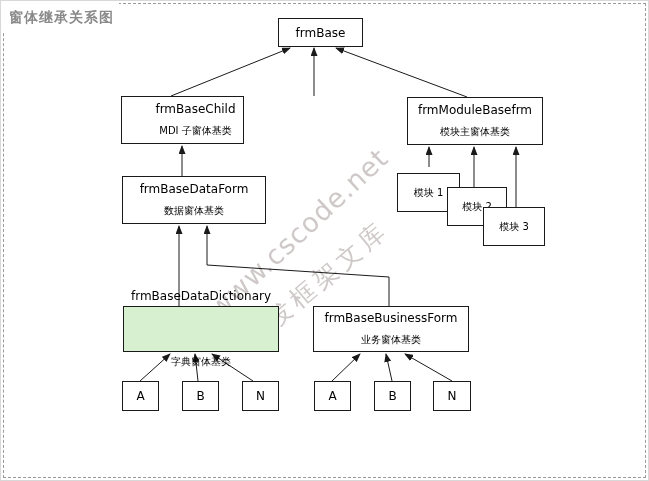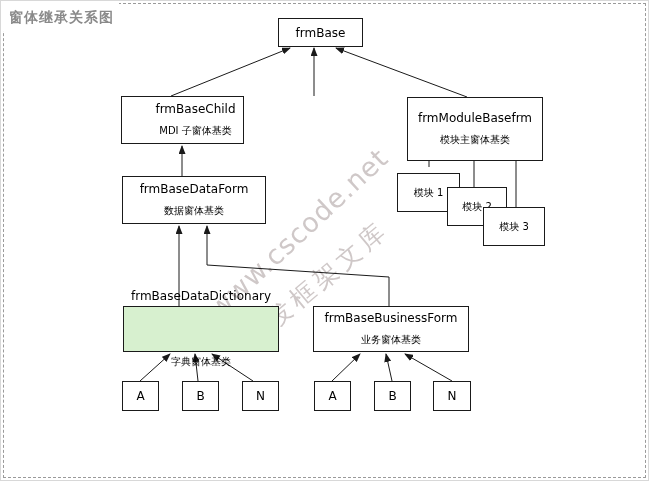--- a/index.html
+++ b/index.html
@@ -15,21 +15,21 @@
         display:flex;flex-direction:column;align-items:center;justify-content:center;
         text-align:center;color:#000;line-height:21px;}
   .node .en{font-size:12px;}
   .node .zh{font-size:10px;}
   .node.single{line-height:normal;text-align:right;}
   .leaf{font-size:12px;}
   
   .n-base{left:277px;top:17px;width:85px;height:29px;}
   .n-child{left:120px;top:95px;width:123px;height:48px;padding-left:26px;}
   .n-dialog{left:264px;top:95px;width:114px;height:48px;}
-  .n-module{left:406px;top:96px;width:136px;height:64px;text-align:right;}
+  .n-module{left:406px;top:96px;width:136px;height:48px;text-align:right;}
   .n-dataform{left:121px;top:175px;width:144px;height:48px;}
   .n-m1{left:396px;top:172px;width:63px;height:39px;}
   .n-m2{left:446px;top:186px;width:60px;height:39px;}
   .n-m3{left:482px;top:206px;width:62px;height:39px;}
   .n-dict{left:122px;top:305px;width:156px;height:46px;}
   .n-biz{left:312px;top:305px;width:156px;height:46px;}
   .n-a1{left:121px;top:380px;width:37px;height:30px;}
   .n-b1{left:181px;top:380px;width:37px;height:30px;}
   .n-n1{left:241px;top:380px;width:37px;height:30px;}
   .n-a2{left:313px;top:380px;width:37px;height:30px;}

